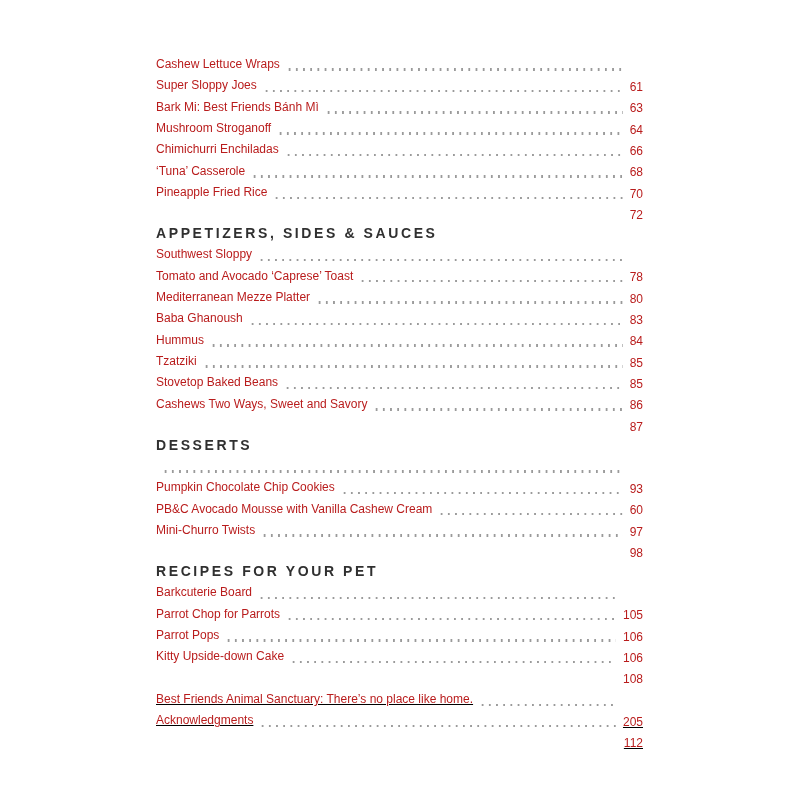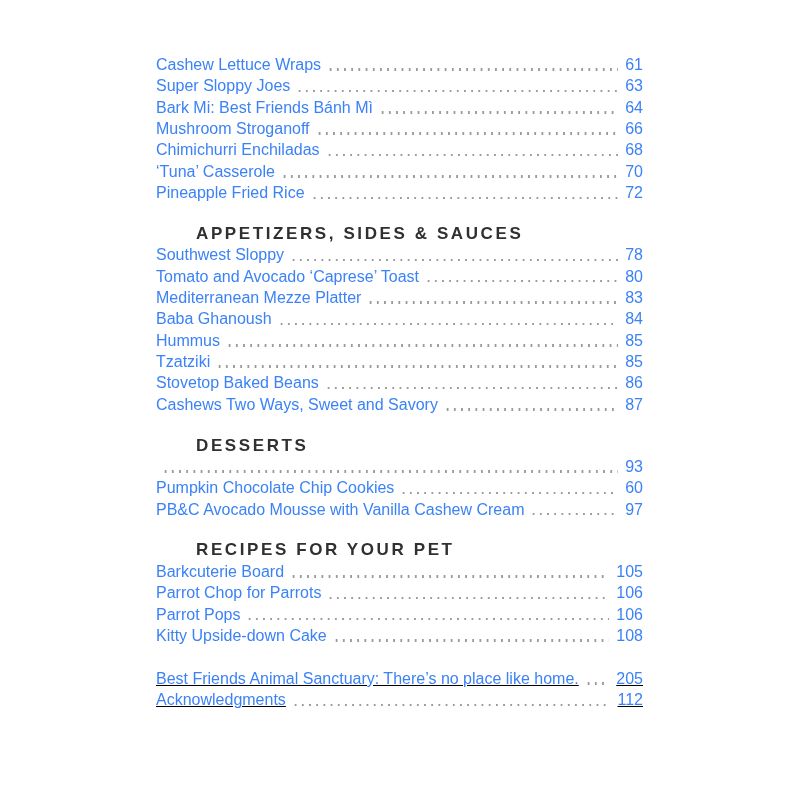--- a/index.html
+++ b/index.html
@@ -20,47 +20,46 @@
     left: 156px;
     top: 54px;
     width: 487px;
   }
   .section { margin-top: 19.5px; }
   .section.first { margin-top: 0; }
   .section.backmatter { margin-top: 21.5px; text-decoration: underline; }
   .heading {
     height: 21.4px;
     line-height: 21.4px;
-    font-size: 17px;
+    font-size: 14px;
     font-weight: 700;
     letter-spacing: 2.6px;
     color: #303030;
     white-space: nowrap;
-    margin-left: 40px;
   }
   .row {
     display: flex;
     align-items: stretch;
     height: 21.35px;
     line-height: 21.35px;
-    font-size: 16px;
-    color: #3b82f6;
+    font-size: 12px;
+    color: #b91c1c;
   }
   .label { white-space: nowrap; }
   .leader {
     flex: 1 1 auto;
     align-self: flex-end;
     height: 2.4px;
     margin: 0 7px 4.5px 6px;
     background-image: radial-gradient(circle, #9a9a9a 1.05px, rgba(255,255,255,0) 1.35px);
     background-size: 7.2px 2.4px;
     background-repeat: repeat-x;
     background-position: left center;
   }
-  .pagenum { white-space: nowrap; }
+  .pagenum { white-space: nowrap; margin-top: 23px; }
 </style>
 </head>
 <body>
 
 <div class="page">
   <div class="toc">
       <div class="section first">
         <div class="row">
           <span class="label">Cashew Lettuce Wraps</span>
           <span class="leader"></span>
@@ -149,20 +148,25 @@
         <div class="row">
           <span class="label">Pumpkin Chocolate Chip Cookies</span>
           <span class="leader"></span>
           <span class="pagenum">60</span>
         </div>
         <div class="row">
           <span class="label">PB&amp;C Avocado Mousse with Vanilla Cashew Cream</span>
           <span class="leader"></span>
           <span class="pagenum">97</span>
         </div>
+        <div class="row">
+          <span class="label">Mini-Churro Twists</span>
+          <span class="leader"></span>
+          <span class="pagenum">98</span>
+        </div>
       </div>
       <div class="section">
         <div class="heading">RECIPES FOR YOUR PET</div>
         <div class="row">
           <span class="label">Barkcuterie Board</span>
           <span class="leader"></span>
           <span class="pagenum">105</span>
         </div>
         <div class="row">
           <span class="label">Parrot Chop for Parrots</span>

